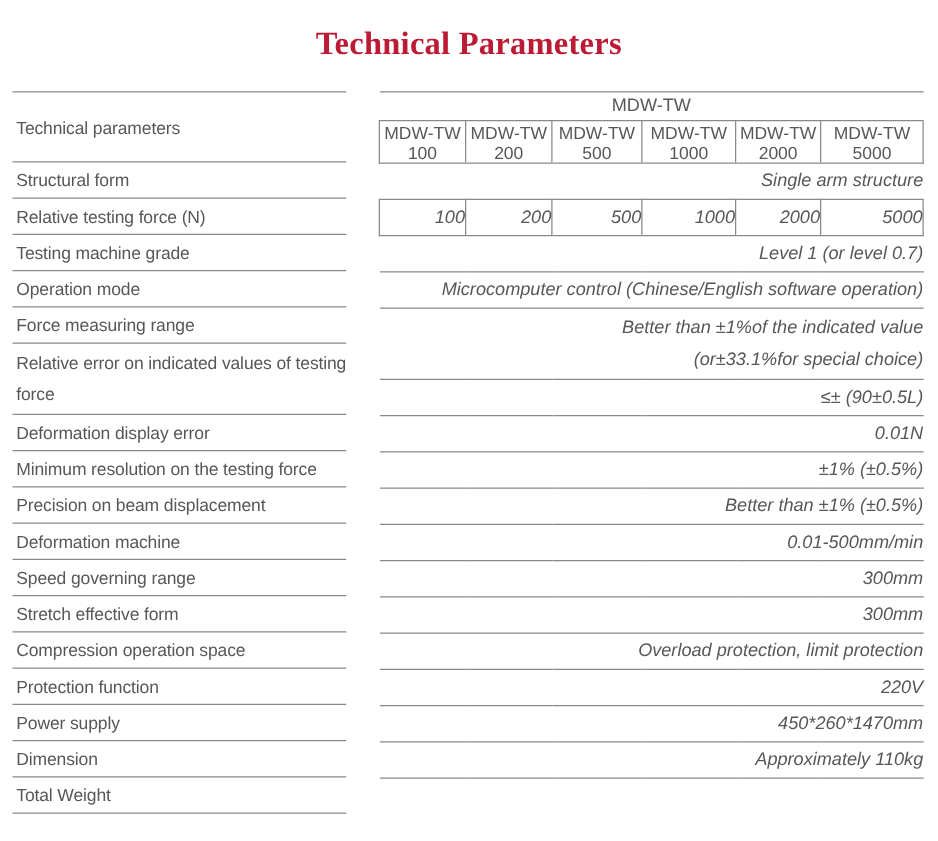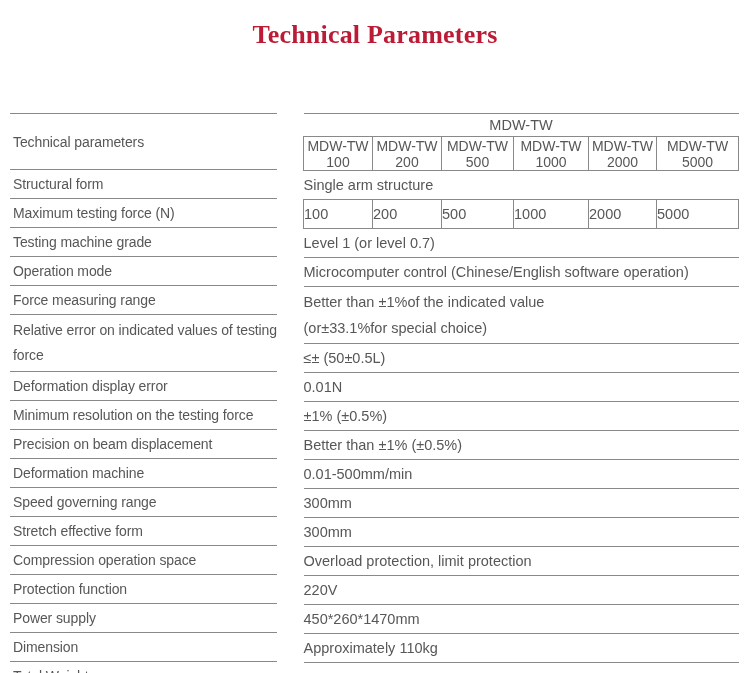--- a/index.html
+++ b/index.html
@@ -18,21 +18,21 @@
     text-align:center;
     font-family:"Liberation Serif","DejaVu Serif",serif;
     font-weight:bold;font-size:26px;
     color:var(--title-red);
     letter-spacing:0.2px;
   }
   .tables{
     display:flex;align-items:flex-start;
     padding-left:10px;gap:26px;
   }
-  table{border-collapse:collapse;table-layout:fixed;margin-top:40px;}
+  table{border-collapse:collapse;table-layout:fixed;}
   #left-table{width:267px;}
   #right-table{width:435px;}
   td{
     padding:0;height:28px;vertical-align:middle;
     font-size:14.5px;color:var(--text);
     font-weight:300;
   }
   
   .label-cell{
     text-align:left;padding-left:3px;white-space:nowrap;
@@ -53,22 +53,23 @@
     border-top:1px solid var(--line);
     border-bottom:1px solid var(--line);
     line-height:20px;
   }
   #model-row td{
     height:33px;text-align:center;line-height:16px;
     font-size:14px;
     border-bottom:1px solid var(--line);
   }
   .value-cell{
-    text-align:left;
-    border-bottom:1px solid var(--line);
+    text-align:right;
+    border-bottom:1px solid var(--line);
+    font-style:italic;
   }
   .value-cell.tall{height:56px;line-height:26px;}
   .split{border-left:1px solid var(--line);}
   .split:last-child{border-right:1px solid var(--line);}
 </style>
 </head>
 <body>
 
 <div class="page-title">Technical Parameters</div>
 
@@ -76,21 +77,21 @@
 
   <table id="left-table">
     <tbody id="left-body">
       <tr>
         <td id="corner-cell" class="label-cell">Technical parameters</td>
       </tr>
     <tr>
           <td class="label-cell">Structural form</td>
         </tr>
         <tr>
-          <td class="label-cell">Maximum testing force (N)</td>
+          <td class="label-cell">Relative testing force (N)</td>
         </tr>
         <tr>
           <td class="label-cell">Testing machine grade</td>
         </tr>
         <tr>
           <td class="label-cell">Operation mode</td>
         </tr>
         <tr>
           <td class="label-cell">Force measuring range</td>
         </tr>
@@ -189,21 +190,21 @@
         <tr>
           <td colspan="6" class="value-cell">Microcomputer control (Chinese/English software operation)</td>
         </tr>
         <tr>
           <td colspan="6" class="value-cell tall">
             <div>Better than ±1%of the indicated value</div>
             <div>(or±33.1%for special choice)</div>
           </td>
         </tr>
         <tr>
-          <td colspan="6" class="value-cell">≤±  (50±0.5L)</td>
+          <td colspan="6" class="value-cell">≤±  (90±0.5L)</td>
         </tr>
         <tr>
           <td colspan="6" class="value-cell">0.01N</td>
         </tr>
         <tr>
           <td colspan="6" class="value-cell">±1%  (±0.5%)</td>
         </tr>
         <tr>
           <td colspan="6" class="value-cell">Better than ±1%  (±0.5%)</td>
         </tr>

